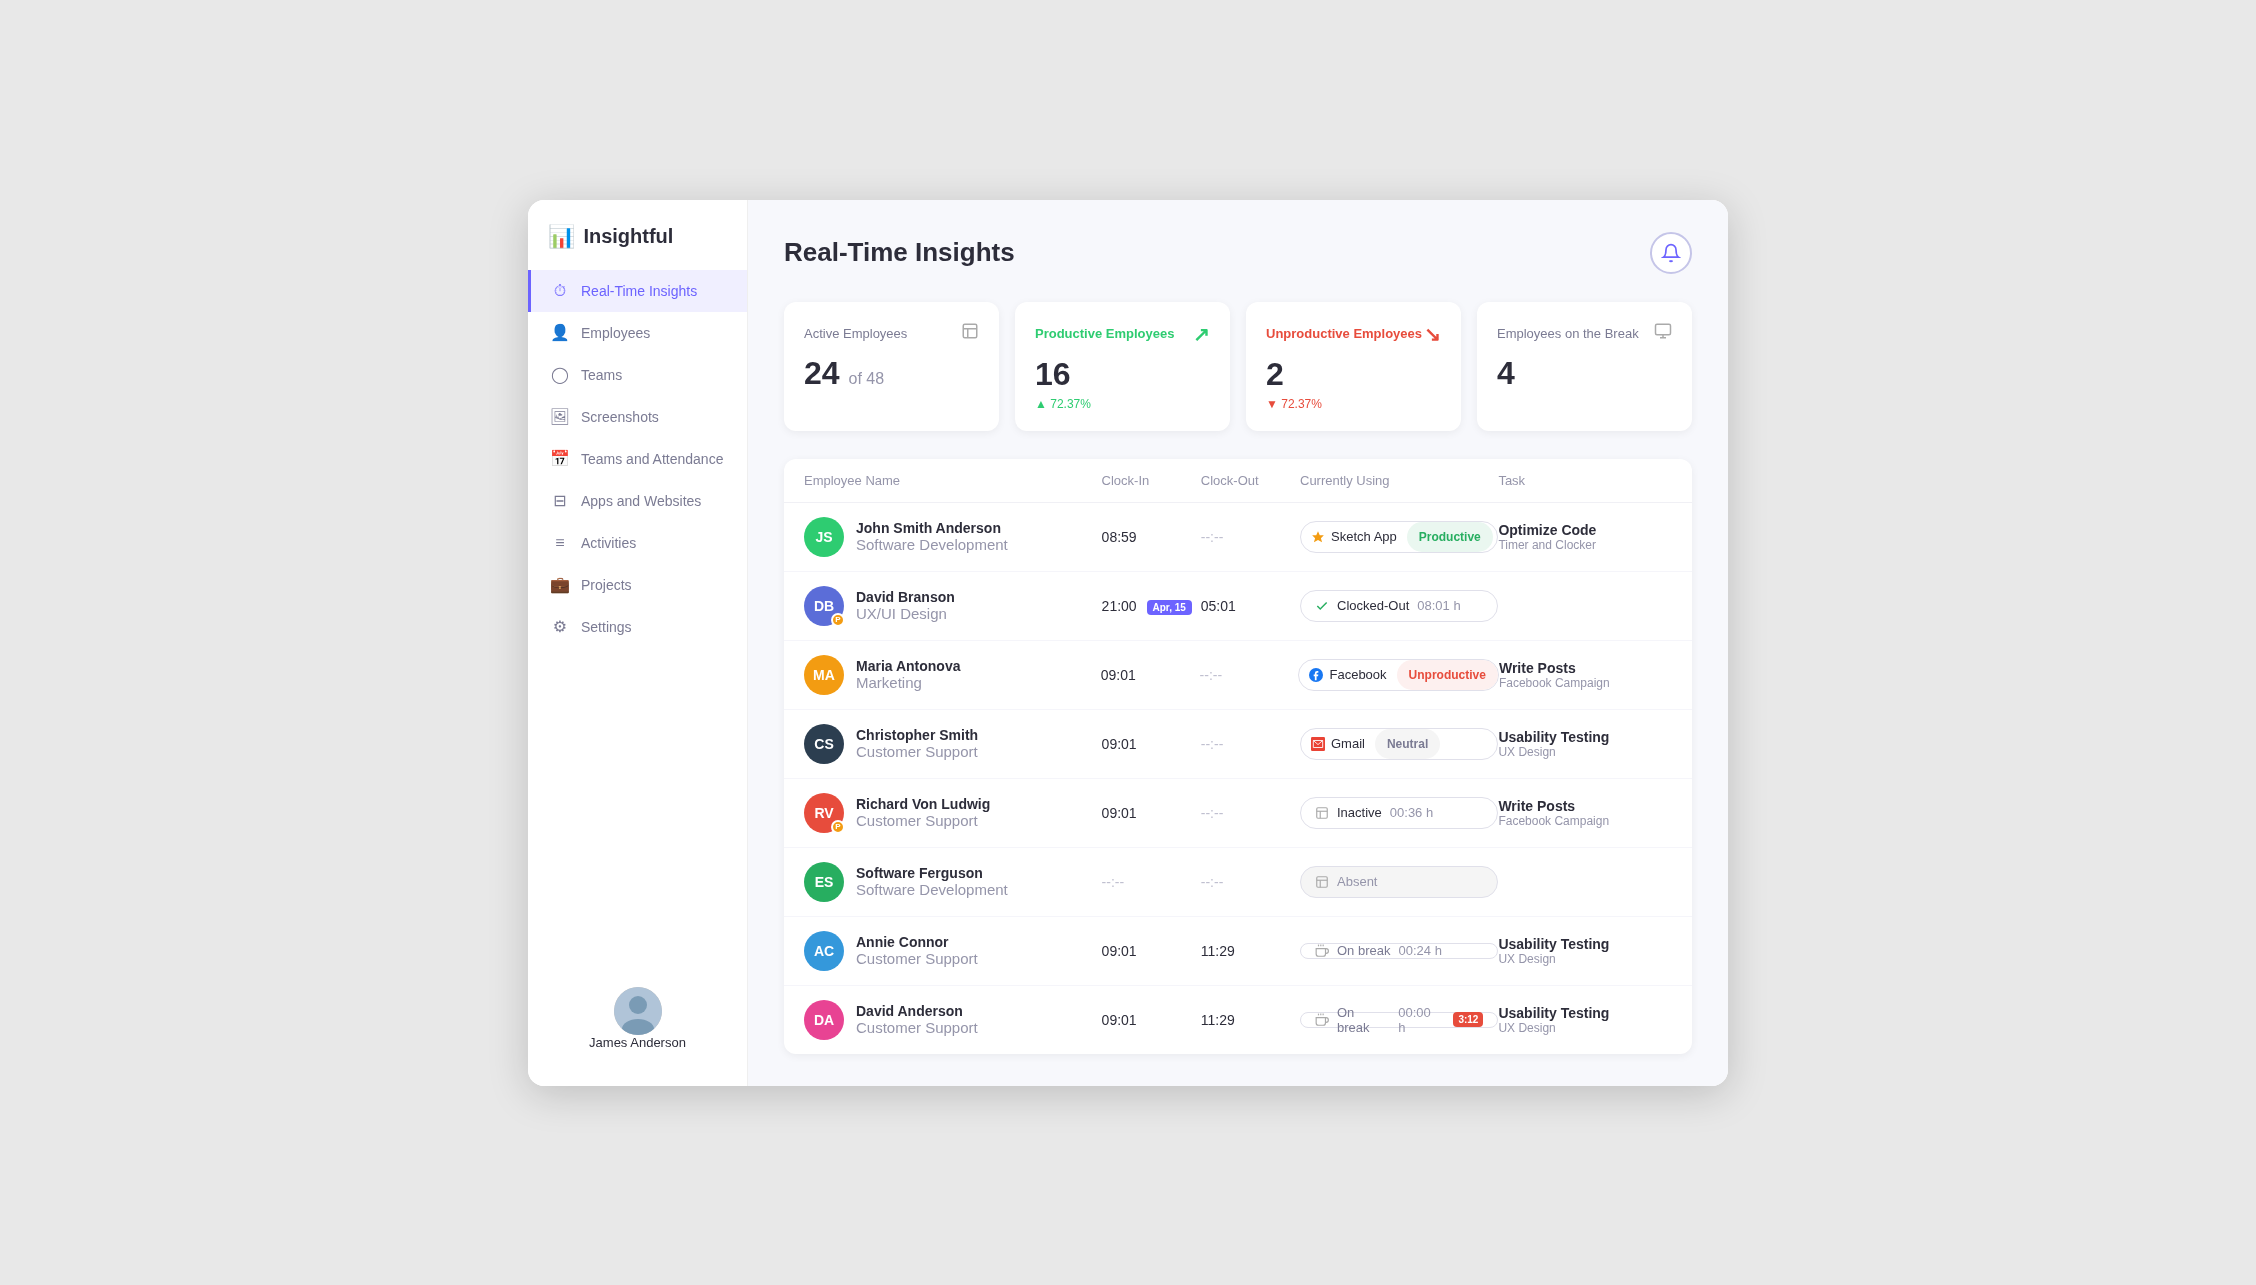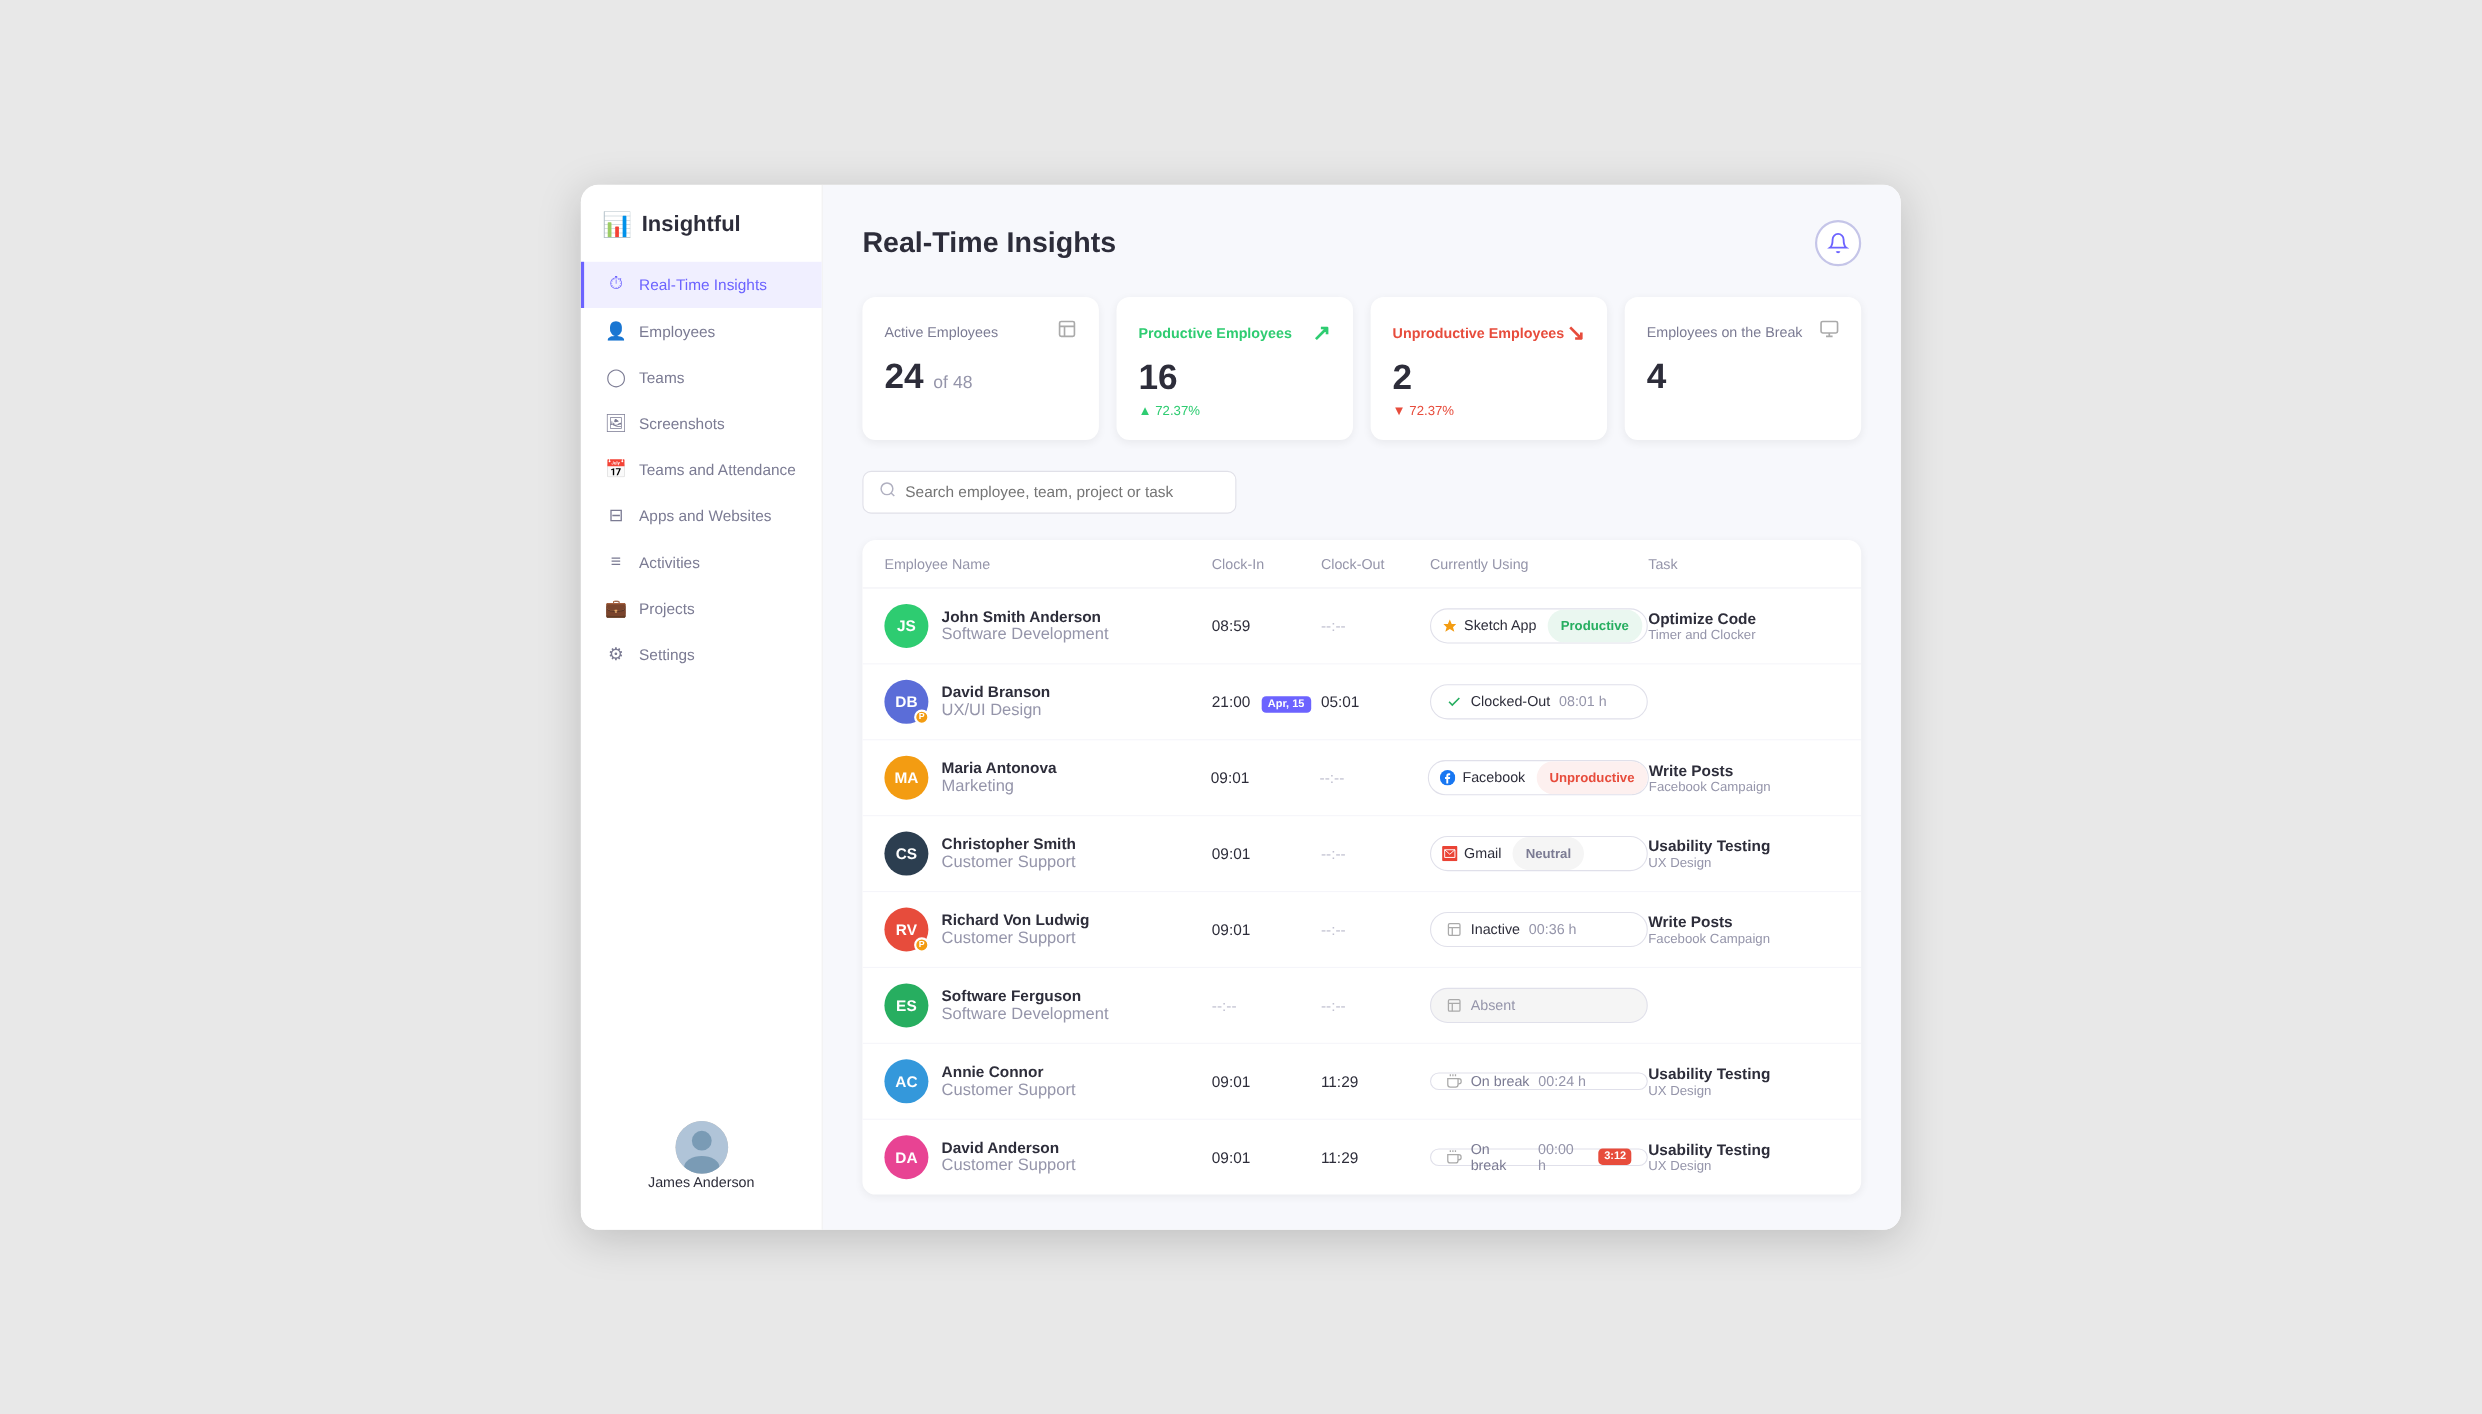--- a/index.html
+++ b/index.html
@@ -175,29 +175,20 @@
             <svg width="18" height="18" viewBox="0 0 24 24" fill="none" stroke="#aaa" stroke-width="2">
                 <rect x="2" y="3" width="20" height="14" rx="2"></rect>
                 <path d="M8 21h8M12 17v4"></path>
               </svg>
           </span>
         </div>
         <div class="stat-value">4</div>
       </div>
     </div>
 
-    <div class="search-bar">
-      <span class="search-icon">
-        <svg width="16" height="16" viewBox="0 0 24 24" fill="none" stroke="#b0b0c0" stroke-width="2">
-            <circle cx="11" cy="11" r="8"></circle>
-            <line x1="21" y1="21" x2="16.65" y2="16.65"></line>
-          </svg>
-      </span>
-      <input class="search-input" type="text" placeholder="Search employee, team, project or task" style="">
-    </div>
 
     <div class="table-container">
       <div class="table-header">
         <div class="th">Employee Name</div>
         <div class="th">Clock-In</div>
         <div class="th">Clock-Out</div>
         <div class="th">Currently Using</div>
         <div class="th">Task</div>
       </div>
 

